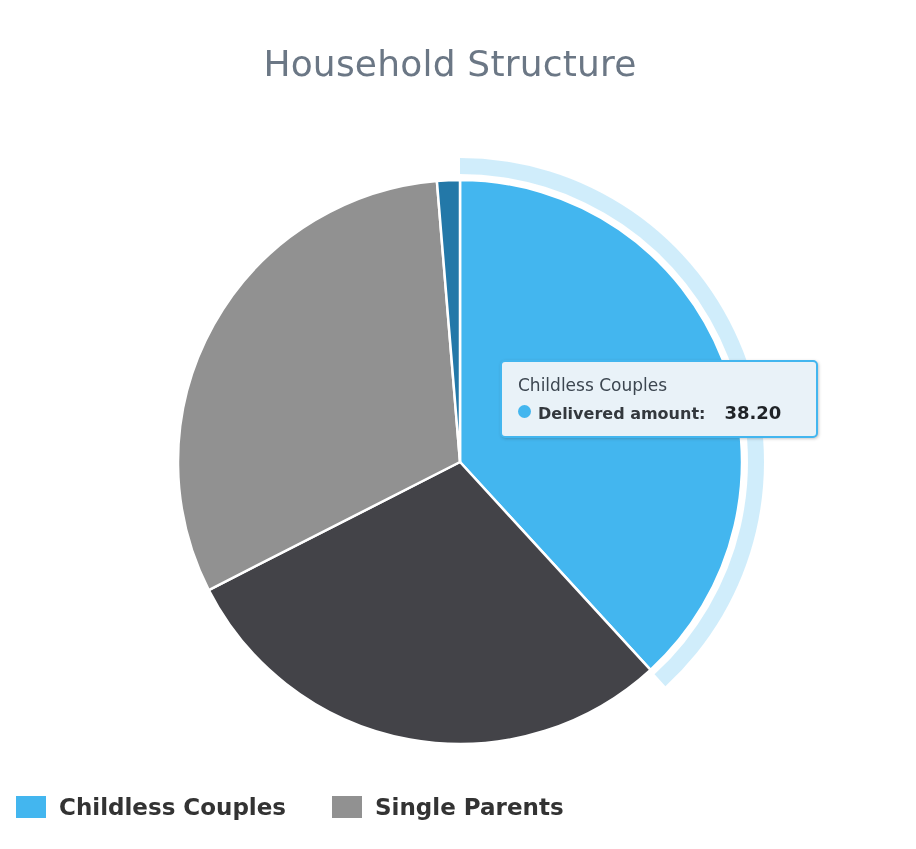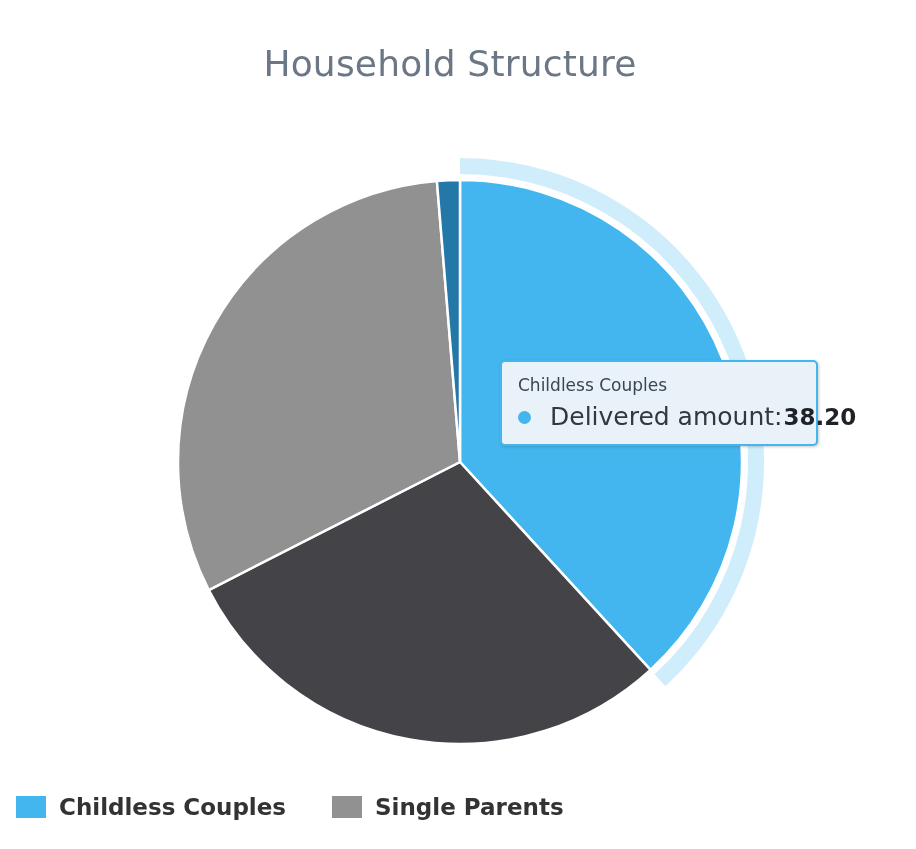--- a/index.html
+++ b/index.html
@@ -75,30 +75,29 @@
     width: 13px;
     height: 13px;
     border-radius: 50%;
     background: #43b6ef;
     margin-right: 7px;
     position: relative;
     top: -1px;
     flex: 0 0 auto;
   }
   #tooltip-label {
-    font-size: 25px;
+    font-size: 16px;
     color: #33383d;
-    font-weight: 400;
-    margin-left: 12px;
+    font-weight: 700;
   }
   #tooltip-value {
-    font-size: 23px;
+    font-size: 18px;
     color: #1f2327;
     font-weight: bold;
-    margin-left: 1px;
+    margin-left: 19px;
     text-align: right;
   }
 
   
   #legend {
     position: absolute;
     left: 0;
     top: 789px;
     width: 916px;
     height: 36px;

